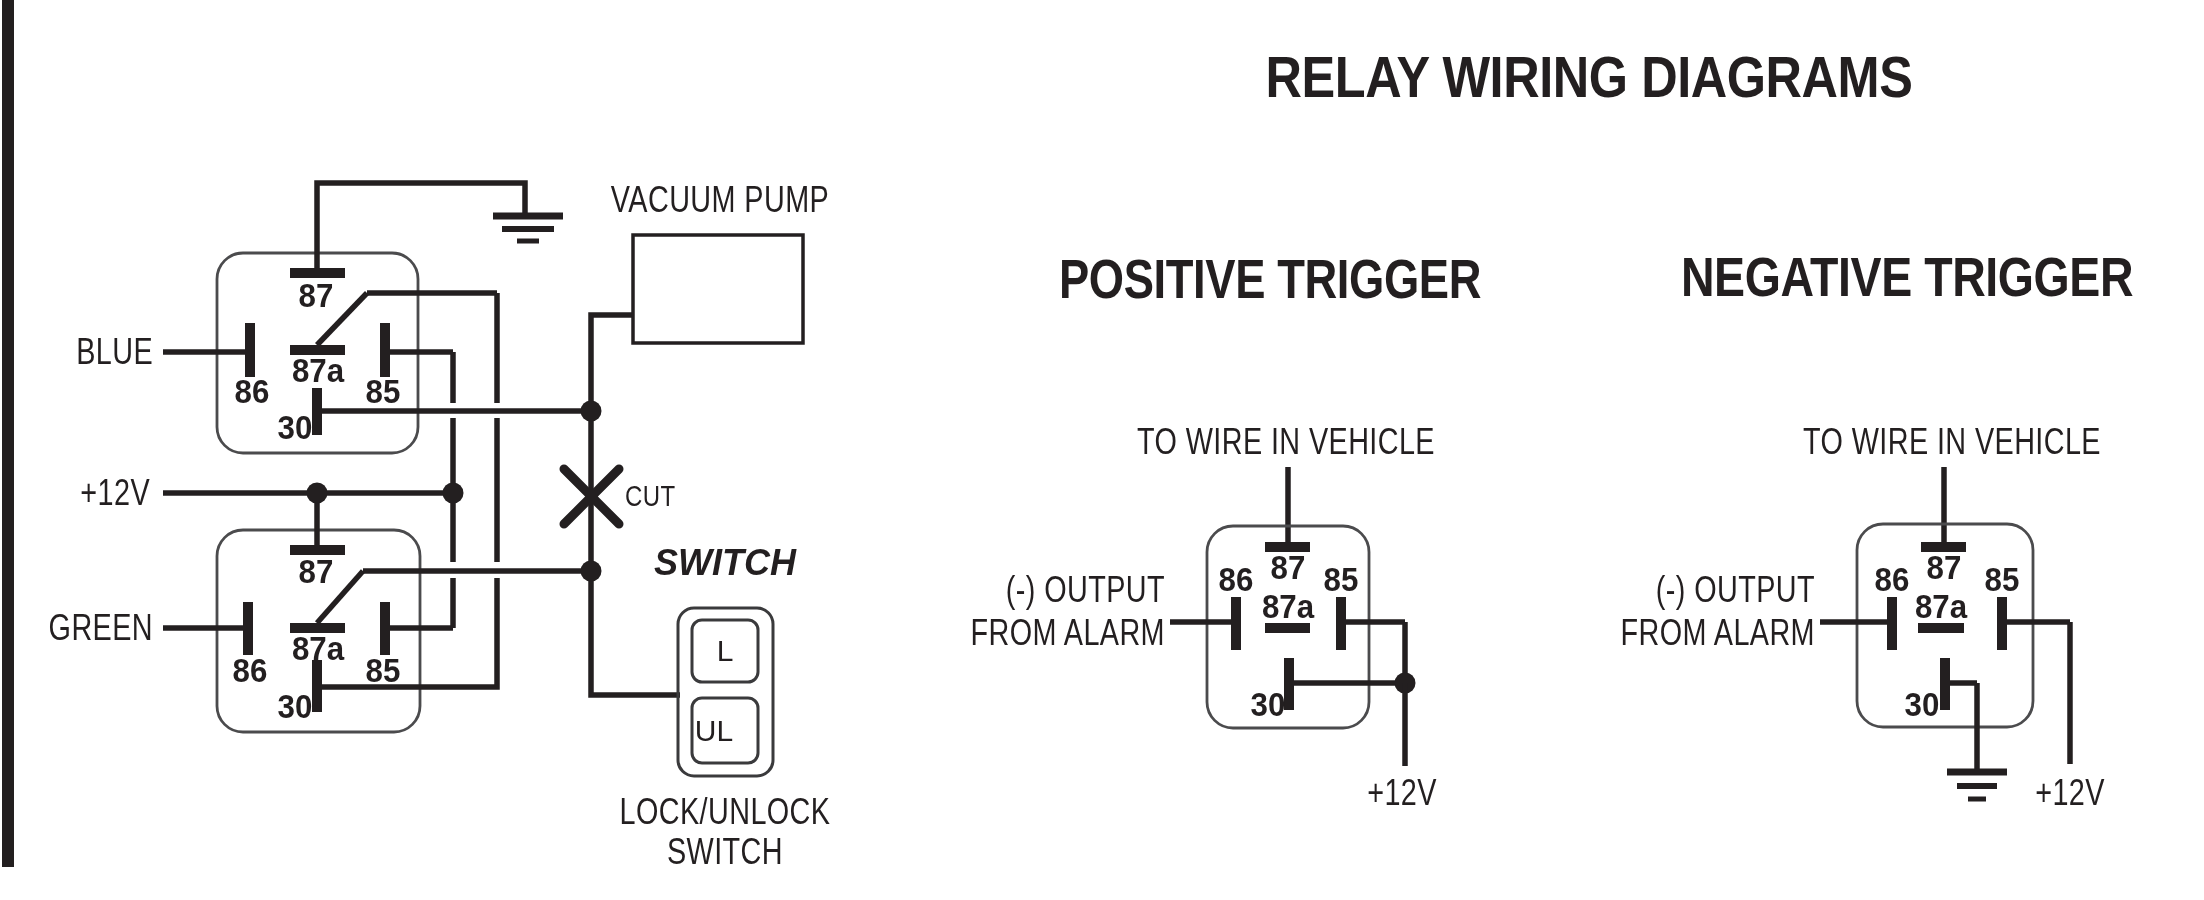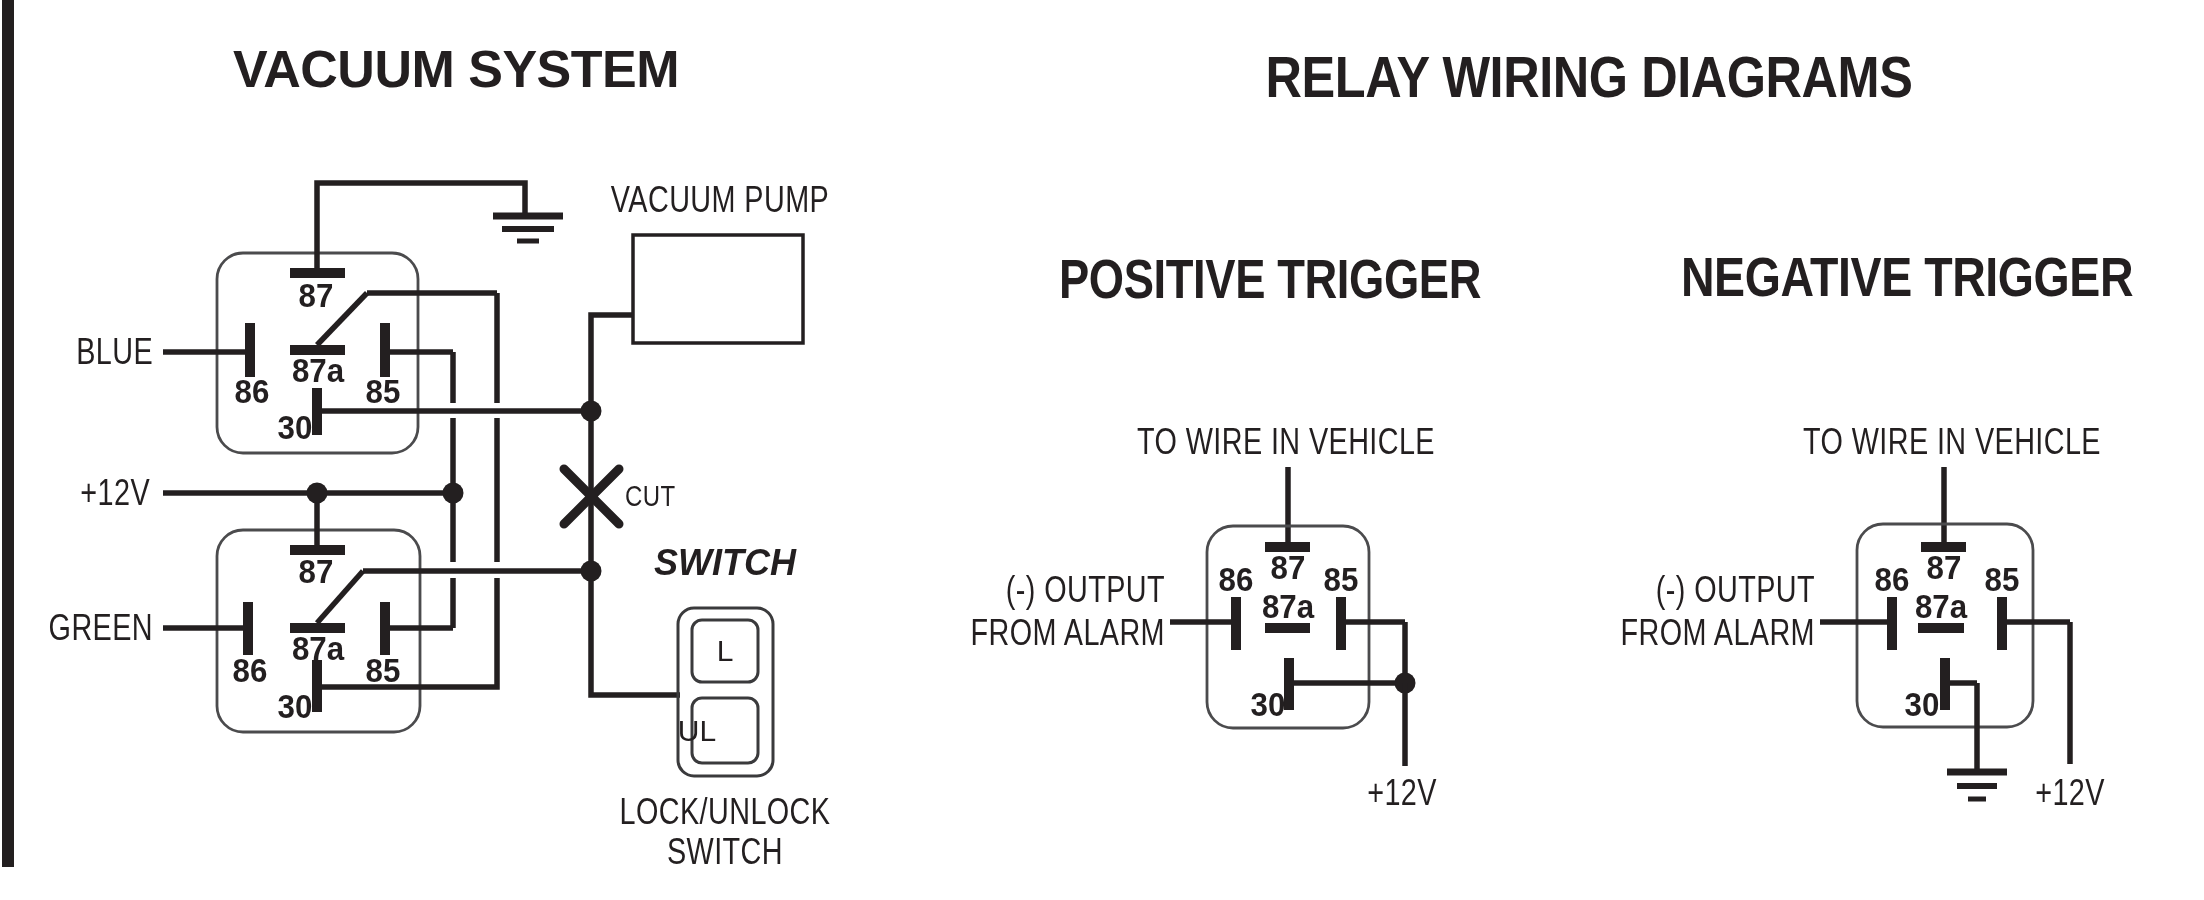--- a/index.html
+++ b/index.html
@@ -132,33 +132,32 @@
       <line class="w" x1="2007" y1="622" x2="2070" y2="622"></line>
       <line class="w" x1="2070" y1="622" x2="2070" y2="764"></line>
       <line class="w" x1="1950" y1="683" x2="1977" y2="683"></line>
       <line class="w" x1="1977" y1="683" x2="1977" y2="772"></line>
       <line class="g1" x1="1947" y1="772" x2="2007" y2="772"></line>
       <line class="g2" x1="1957" y1="786" x2="1997" y2="786"></line>
       <line class="g3" x1="1968" y1="799" x2="1986" y2="799"></line>
     </g>
   </svg>
 
-  <div class="lab c t1" style="left:456px;top:69px;font-size:52px;--sx:1">VACUUM SYSTEM</div>
   <div class="lab c t1" style="left:1589px;top:77px;font-size:58px;--sx:.87">RELAY WIRING DIAGRAMS</div>
   <div class="lab c t1" style="left:1270px;top:279px;font-size:56px;--sx:.81">POSITIVE TRIGGER</div>
   <div class="lab c t1" style="left:1907px;top:277px;font-size:56px;--sx:.83">NEGATIVE TRIGGER</div>
 
   <div class="lab r lbl" style="left:153px;top:352px">BLUE</div>
   <div class="lab r lbl" style="left:153px;top:628px">GREEN</div>
   <div class="lab r lbl" style="left:150px;top:493px">+12V</div>
   <div class="lab c lbl" style="left:720px;top:200px">VACUUM PUMP</div>
   <div class="lab l lbl" style="left:625px;top:496px;font-size:30px">CUT</div>
   <div class="lab c ital" style="left:725px;top:563px">SWITCH</div>
   <div class="lab c btn" style="left:725px;top:651px">L</div>
-  <div class="lab c btn" style="left:697px;top:731px">UL</div>
+  <div class="lab c btn" style="left:714px;top:731px">UL</div>
   <div class="lab c lbl cap" style="left:725px;top:832px">
     <div>LOCK/UNLOCK</div>
     <div>SWITCH</div>
   </div>
 
   <div class="lab c pin" style="left:316px;top:295px">87</div>
   <div class="lab c pin" style="left:318px;top:370px">87a</div>
   <div class="lab c pin" style="left:252px;top:391px">86</div>
   <div class="lab c pin" style="left:383px;top:391px">85</div>
   <div class="lab c pin" style="left:295px;top:427px">30</div>

